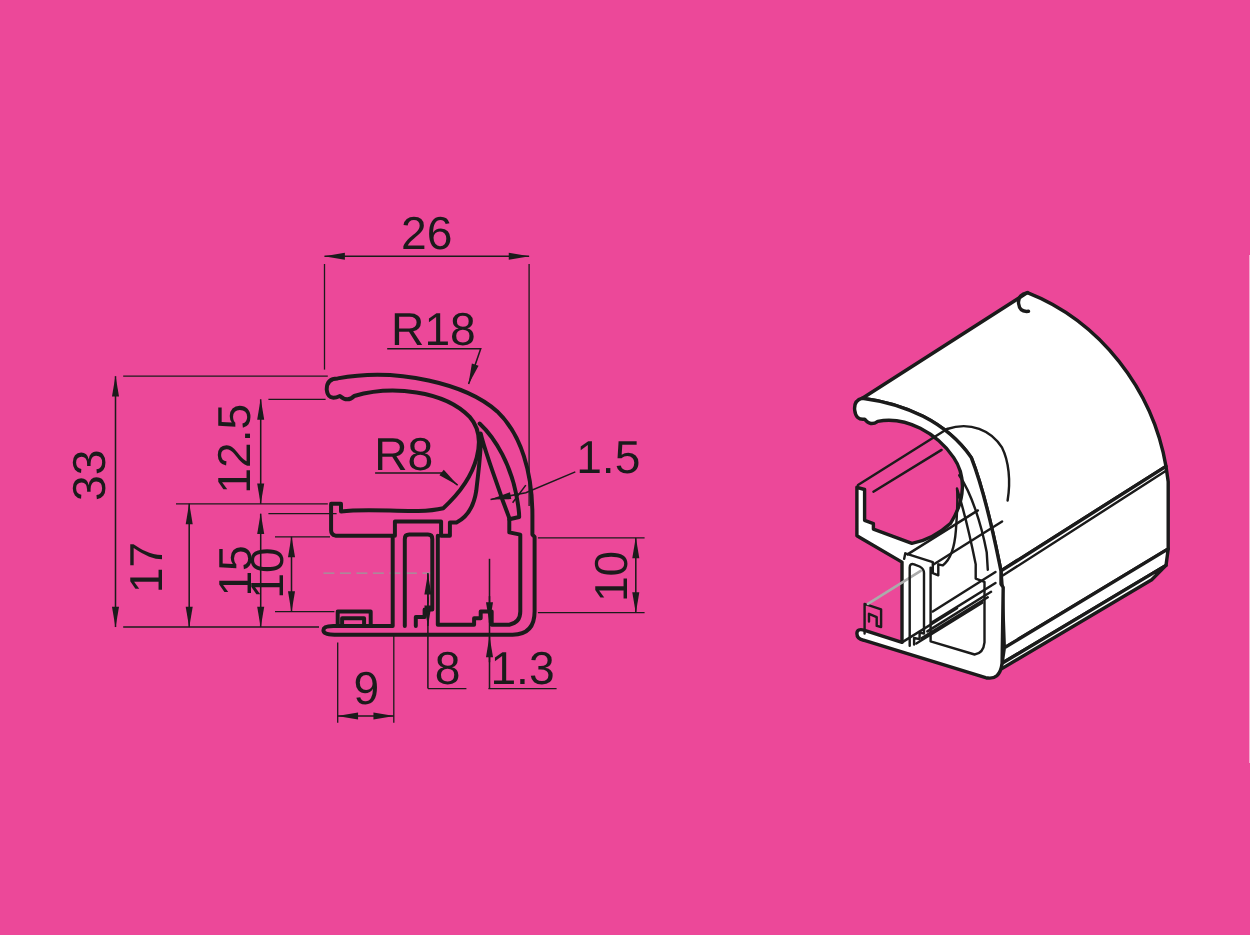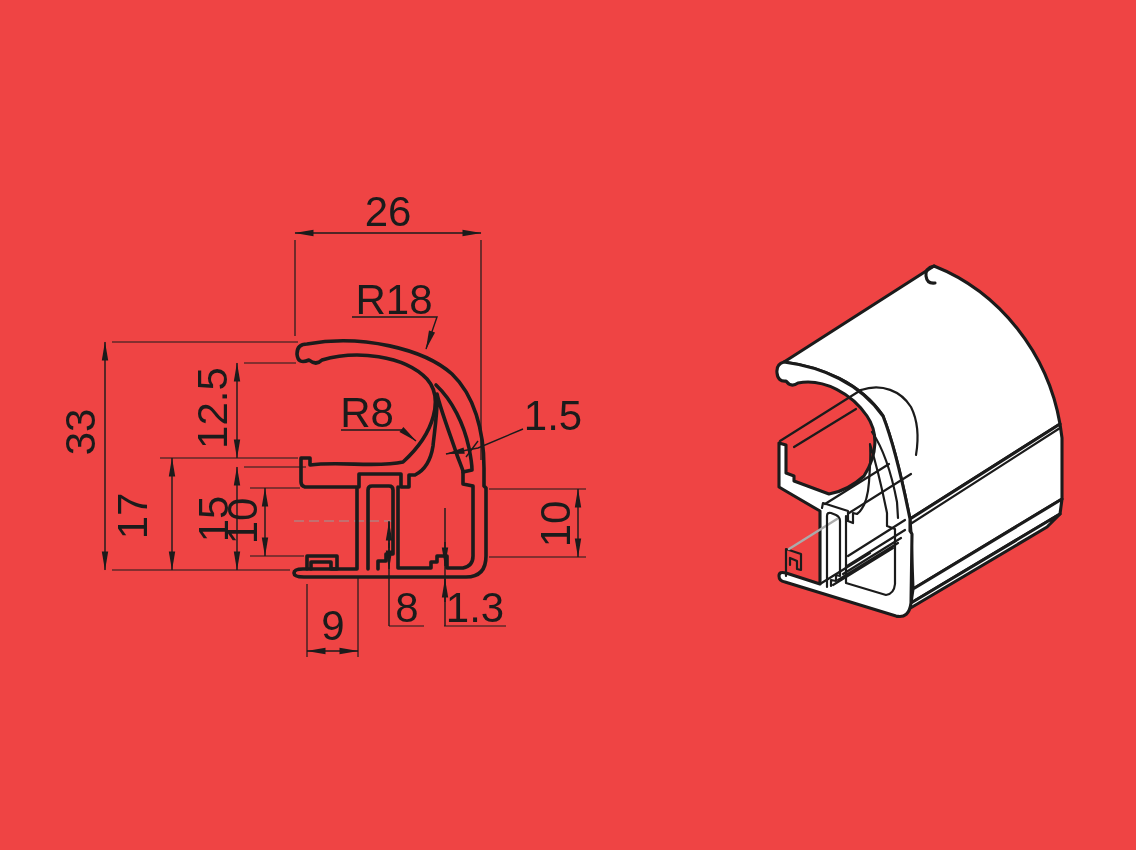--- a/index.html
+++ b/index.html
@@ -1,16 +1,16 @@
 <!DOCTYPE html>
 <html><head>
 <meta charset="utf-8">
 <style>
   html,body{margin:0;padding:0;background:#ffffff;}
-  .stage{width:1136px;height:850px;position:relative;background:#ef4444;overflow:hidden;
+  .stage{width:1136px;height:850px;position:relative;background:#ec4899;overflow:hidden;
          font-family:"Liberation Sans", sans-serif;}
   svg{display:block;}
   svg text{font-family:"Liberation Sans","DejaVu Sans",sans-serif;font-size:42px;fill:#1b1b1b;}
   .profile{fill:none;stroke:#1b1b1b;stroke-width:3.6;stroke-linejoin:round;stroke-linecap:round;}
   .iso{fill:none;stroke:#1b1b1b;stroke-width:3.1;stroke-linejoin:round;stroke-linecap:round;}
   .isoface{fill:#ffffff;stroke:#1b1b1b;stroke-width:3.1;stroke-linejoin:round;}
   .isothin{fill:none;stroke:#1b1b1b;stroke-width:2.2;stroke-linejoin:round;stroke-linecap:round;}
   .isogray{fill:none;stroke:#ababab;stroke-width:2.4;stroke-linecap:round;}
   .dim{fill:none;stroke:#1b1b1b;stroke-width:1.4;stroke-linecap:butt;}
   .ext{fill:none;stroke:#1b1b1b;stroke-width:1.2;}

